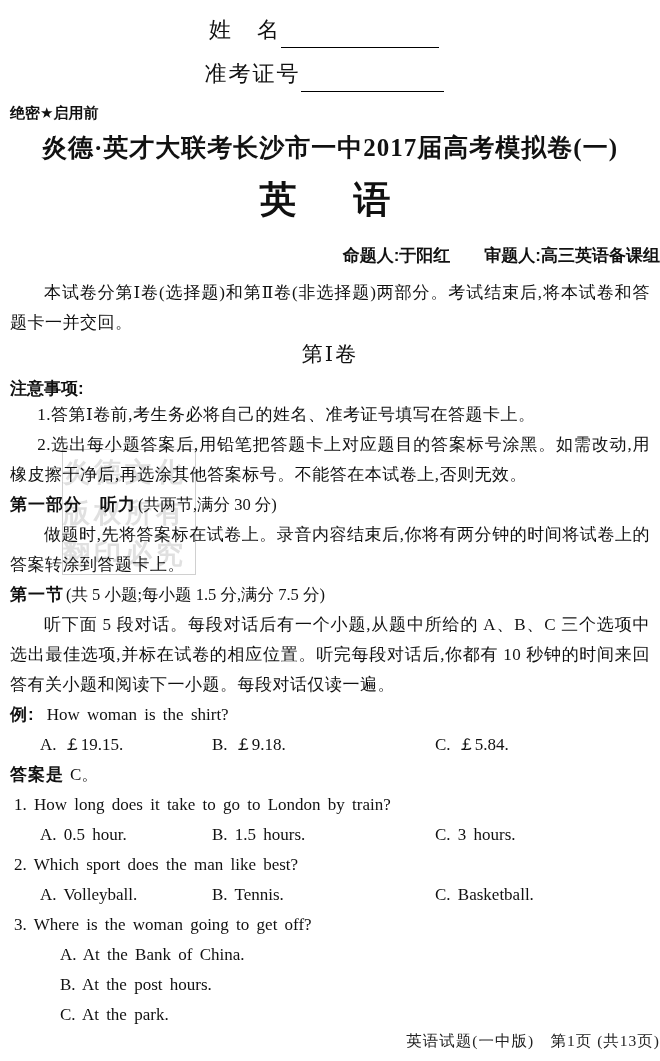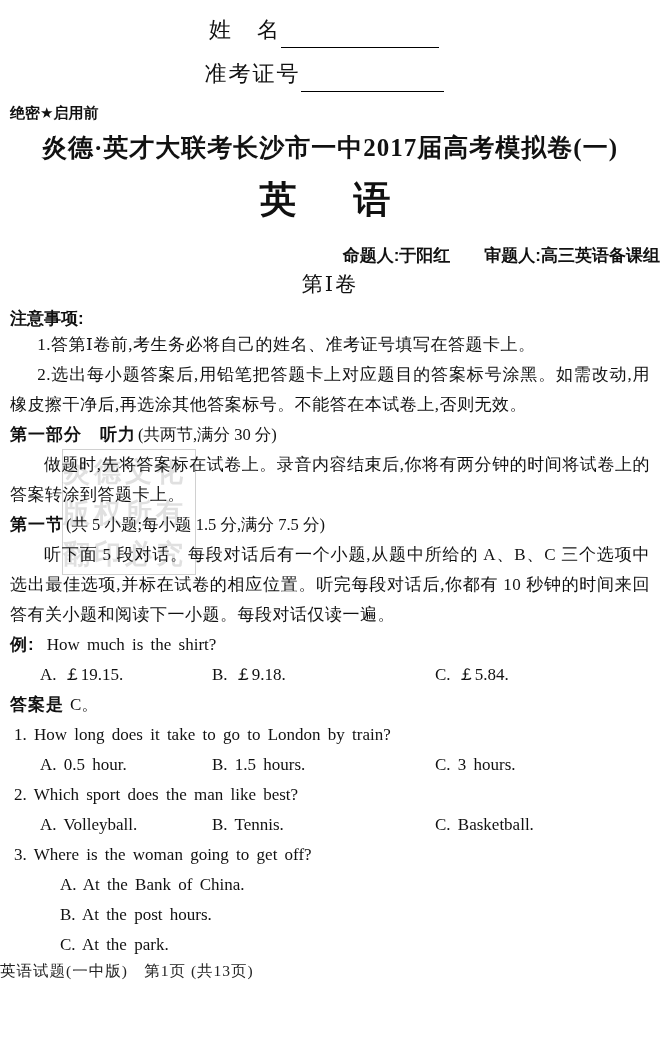--- a/index.html
+++ b/index.html
@@ -88,21 +88,21 @@
 
   .q { margin:0 10px 0 14px; font-size:17px; line-height:30px; word-spacing:3px; }
   .opt-row { display:flex; margin:0 10px; font-size:17px; line-height:30px; }
   .opt-row .opt { word-spacing:3px; white-space:nowrap; }
   .opt-row .opt:nth-child(1) { margin-left:30px; width:172px; }
   .opt-row .opt:nth-child(2) { width:223px; }
   .opt-row .opt:nth-child(3) { flex:1; }
   .opt-stacked { margin-left:60px; font-size:17px; line-height:30px; word-spacing:3px; }
 
   .footer {
-    text-align:left; font-size:15.5px; line-height:22px;
+    text-align:right; font-size:15.5px; line-height:22px;
     letter-spacing:1px; color:#222;
   }
 </style>
 </head>
 <body>
 
 <div class="page">
 
   <div class="watermark">
     <div>炎德文化</div>
@@ -122,39 +122,40 @@
     </div>
 
     <div class="secrecy">绝密★启用前</div>
 
     <h1 class="main-title">炎德·英才大联考长沙市一中2017届高考模拟卷(一)</h1>
 
     <h2 class="subject">英　语</h2>
 
     <div class="authors">命题人:于阳红　　审题人:高三英语备课组</div>
 
+    <p class="para intro">本试卷分第Ⅰ卷(选择题)和第Ⅱ卷(非选择题)两部分。考试结束后,将本试卷和答题卡一并交回。</p>
 
     <h3 class="part-header">第Ⅰ卷</h3>
 
     <div class="notes-heading">注意事项:</div>
     <p class="para note-item">1.答第Ⅰ卷前,考生务必将自己的姓名、准考证号填写在答题卡上。</p>
     <p class="para note-item">2.选出每小题答案后,用铅笔把答题卡上对应题目的答案标号涂黑。如需改动,用橡皮擦干净后,再选涂其他答案标号。不能答在本试卷上,否则无效。</p>
 
     <div class="section-line">
       <span class="bold-sans">第一部分　听力</span><span class="meta">(共两节,满分 30 分)</span>
     </div>
     <p class="para desc">做题时,先将答案标在试卷上。录音内容结束后,你将有两分钟的时间将试卷上的答案转涂到答题卡上。</p>
 
     <div class="section-line">
       <span class="bold-sans">第一节</span><span class="meta">(共 5 小题;每小题 1.5 分,满分 7.5 分)</span>
     </div>
     <p class="para desc">听下面 5 段对话。每段对话后有一个小题,从题中所给的 A、B、C 三个选项中选出最佳选项,并标在试卷的相应位置。听完每段对话后,你都有 10 秒钟的时间来回答有关小题和阅读下一小题。每段对话仅读一遍。</p>
 
     <div class="example-line">
-      <span class="bold-sans">例:</span><span class="eng">How much is the shirt?</span>
+      <span class="bold-sans">例:</span><span class="eng">How woman is the shirt?</span>
     </div>
 
     <div class="opt-row">
       <span class="opt">A. ￡19.15.</span>
       <span class="opt">B. ￡9.18.</span>
       <span class="opt">C. ￡5.84.</span>
     </div>
 
     <div class="answer-line">
       <span class="bold-sans">答案是</span><span class="eng">C。</span>

